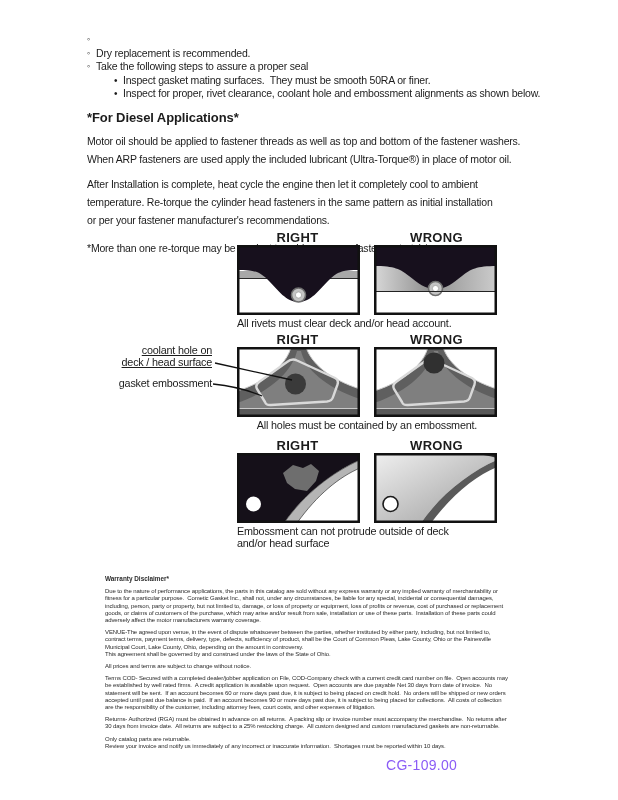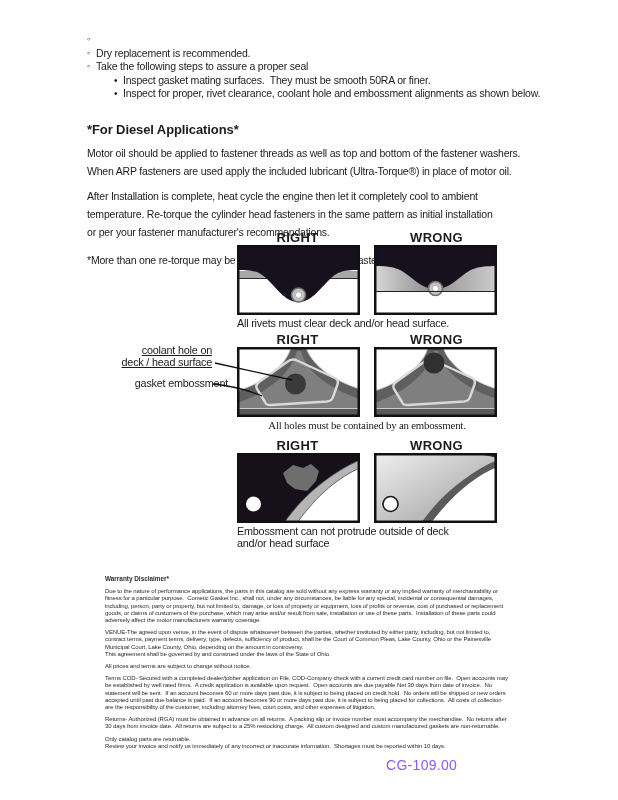--- a/index.html
+++ b/index.html
@@ -12,45 +12,45 @@
   #intro{position:absolute;left:87px;top:24px;width:470px;}
   .doc-title{
     font-size:15.5px;font-weight:bold;text-decoration:underline;
     margin:0 0 0 13px;letter-spacing:.2px;white-space:pre;
   }
   .bullet-list{margin-top:9px;}
   .bullet-row{display:flex;line-height:13.5px;font-size:10.5px;letter-spacing:-.2px;white-space:pre;}
   .bullet-row .marker{width:9px;flex:0 0 9px;font-size:9px;line-height:13.5px;}
   .bullet-row.sub{margin-left:27px;}
   .bullet-row.sub .marker{font-size:10px;}
-  .section-head{font-size:13px;font-weight:bold;margin-top:21px;letter-spacing:-.1px;}
+  .section-head{font-size:13px;font-weight:bold;margin-top:9px;letter-spacing:-.1px;}
   .para{font-size:10.5px;letter-spacing:-.2px;line-height:18px;margin-top:7px;white-space:pre;}
   .note{margin-top:10px;}
   
   #diagrams{position:absolute;left:237px;top:231px;width:260px;}
   .diag-row .labels{display:flex;align-items:flex-end;}
   .diag-row .labels span{
     width:123px;text-align:center;font-size:13px;font-weight:bold;
     line-height:13px;letter-spacing:.3px;
   }
   .diag-row .labels span + span{margin-left:18px;}
   .diag-row .frames{display:flex;margin-top:1px;}
   .diag-row .frames svg{display:block;}
   .diag-row .frames svg + svg{margin-left:14px;}
   .diag-caption{font-size:10.8px;letter-spacing:-.2px;line-height:12px;margin-top:2px;white-space:pre-line;}
-  .diag-caption.centered{text-align:center;font-family:Liberation Serif, serif;}
+  .diag-caption.centered{text-align:center;}
   .row2{margin-top:4px;}
   .row3{margin-top:8px;}
   
   .callout{
     position:absolute;text-align:right;font-size:10.8px;line-height:11.5px;
     letter-spacing:-.2px;white-space:pre-line;
   }
   #callout-coolant{left:100px;top:345px;width:112px;text-decoration:underline;}
-  #callout-gasket{left:116px;top:378px;width:112px;}
+  #callout-gasket{left:100px;top:378px;width:112px;}
   #callout-lines{position:absolute;left:0;top:0;pointer-events:none;}
   
   #legal{position:absolute;left:105px;top:575px;width:430px;color:#2b2b2b;}
   .legal-head{font-size:6.4px;font-weight:bold;line-height:7.2px;margin-bottom:6px;}
   .legal-para{font-size:6px;line-height:7.2px;letter-spacing:-.1px;margin-bottom:5px;white-space:pre;}
   
   #doc-code{position:absolute;left:386px;top:757px;font-size:14px;letter-spacing:.3px;color:#8b5cf6;}
 </style>
 </head>
 <body>
@@ -115,21 +115,21 @@
         </defs>
         <rect x="0" y="0" width="123" height="70" fill="#ffffff"></rect>
         <rect x="0" y="21" width="123" height="25.5" fill="url(#gw1)"></rect>
         <path d="M0,0 H123 V21 C102,21 97,24 88,31 C79,38 72,44 61.5,44 C51,44 44,38 35,31 C26,24 21,21 0,21 Z" fill="#17101d"></path>
         <circle cx="61.5" cy="43.5" r="7" fill="#c4c4c4" stroke="#6e6e6e" stroke-width="1.6"></circle>
         <circle cx="61.5" cy="43.5" r="3.1" fill="#ffffff" stroke="#999999" stroke-width="0.7"></circle>
         <line x1="0" y1="46.5" x2="123" y2="46.5" stroke="#222222" stroke-width="1.2"></line>
         <rect x="1.25" y="1.25" width="120.5" height="67.5" fill="none" stroke="#111111" stroke-width="2.5"></rect>
       </svg>
     </div>
-    <div class="diag-caption">All rivets must clear deck and/or head surface.</div>
+    <div class="diag-caption">All rivets must clear deck and/or head account.</div>
   </div>
 
   <div class="diag-row row2">
     <div class="labels">
       <span>RIGHT</span>
       <span>WRONG</span>
     </div>
     <div class="frames">
       <svg width="123" height="70" viewBox="0 0 123 70">
         <rect x="0" y="0" width="123" height="70" fill="#ffffff"></rect>

